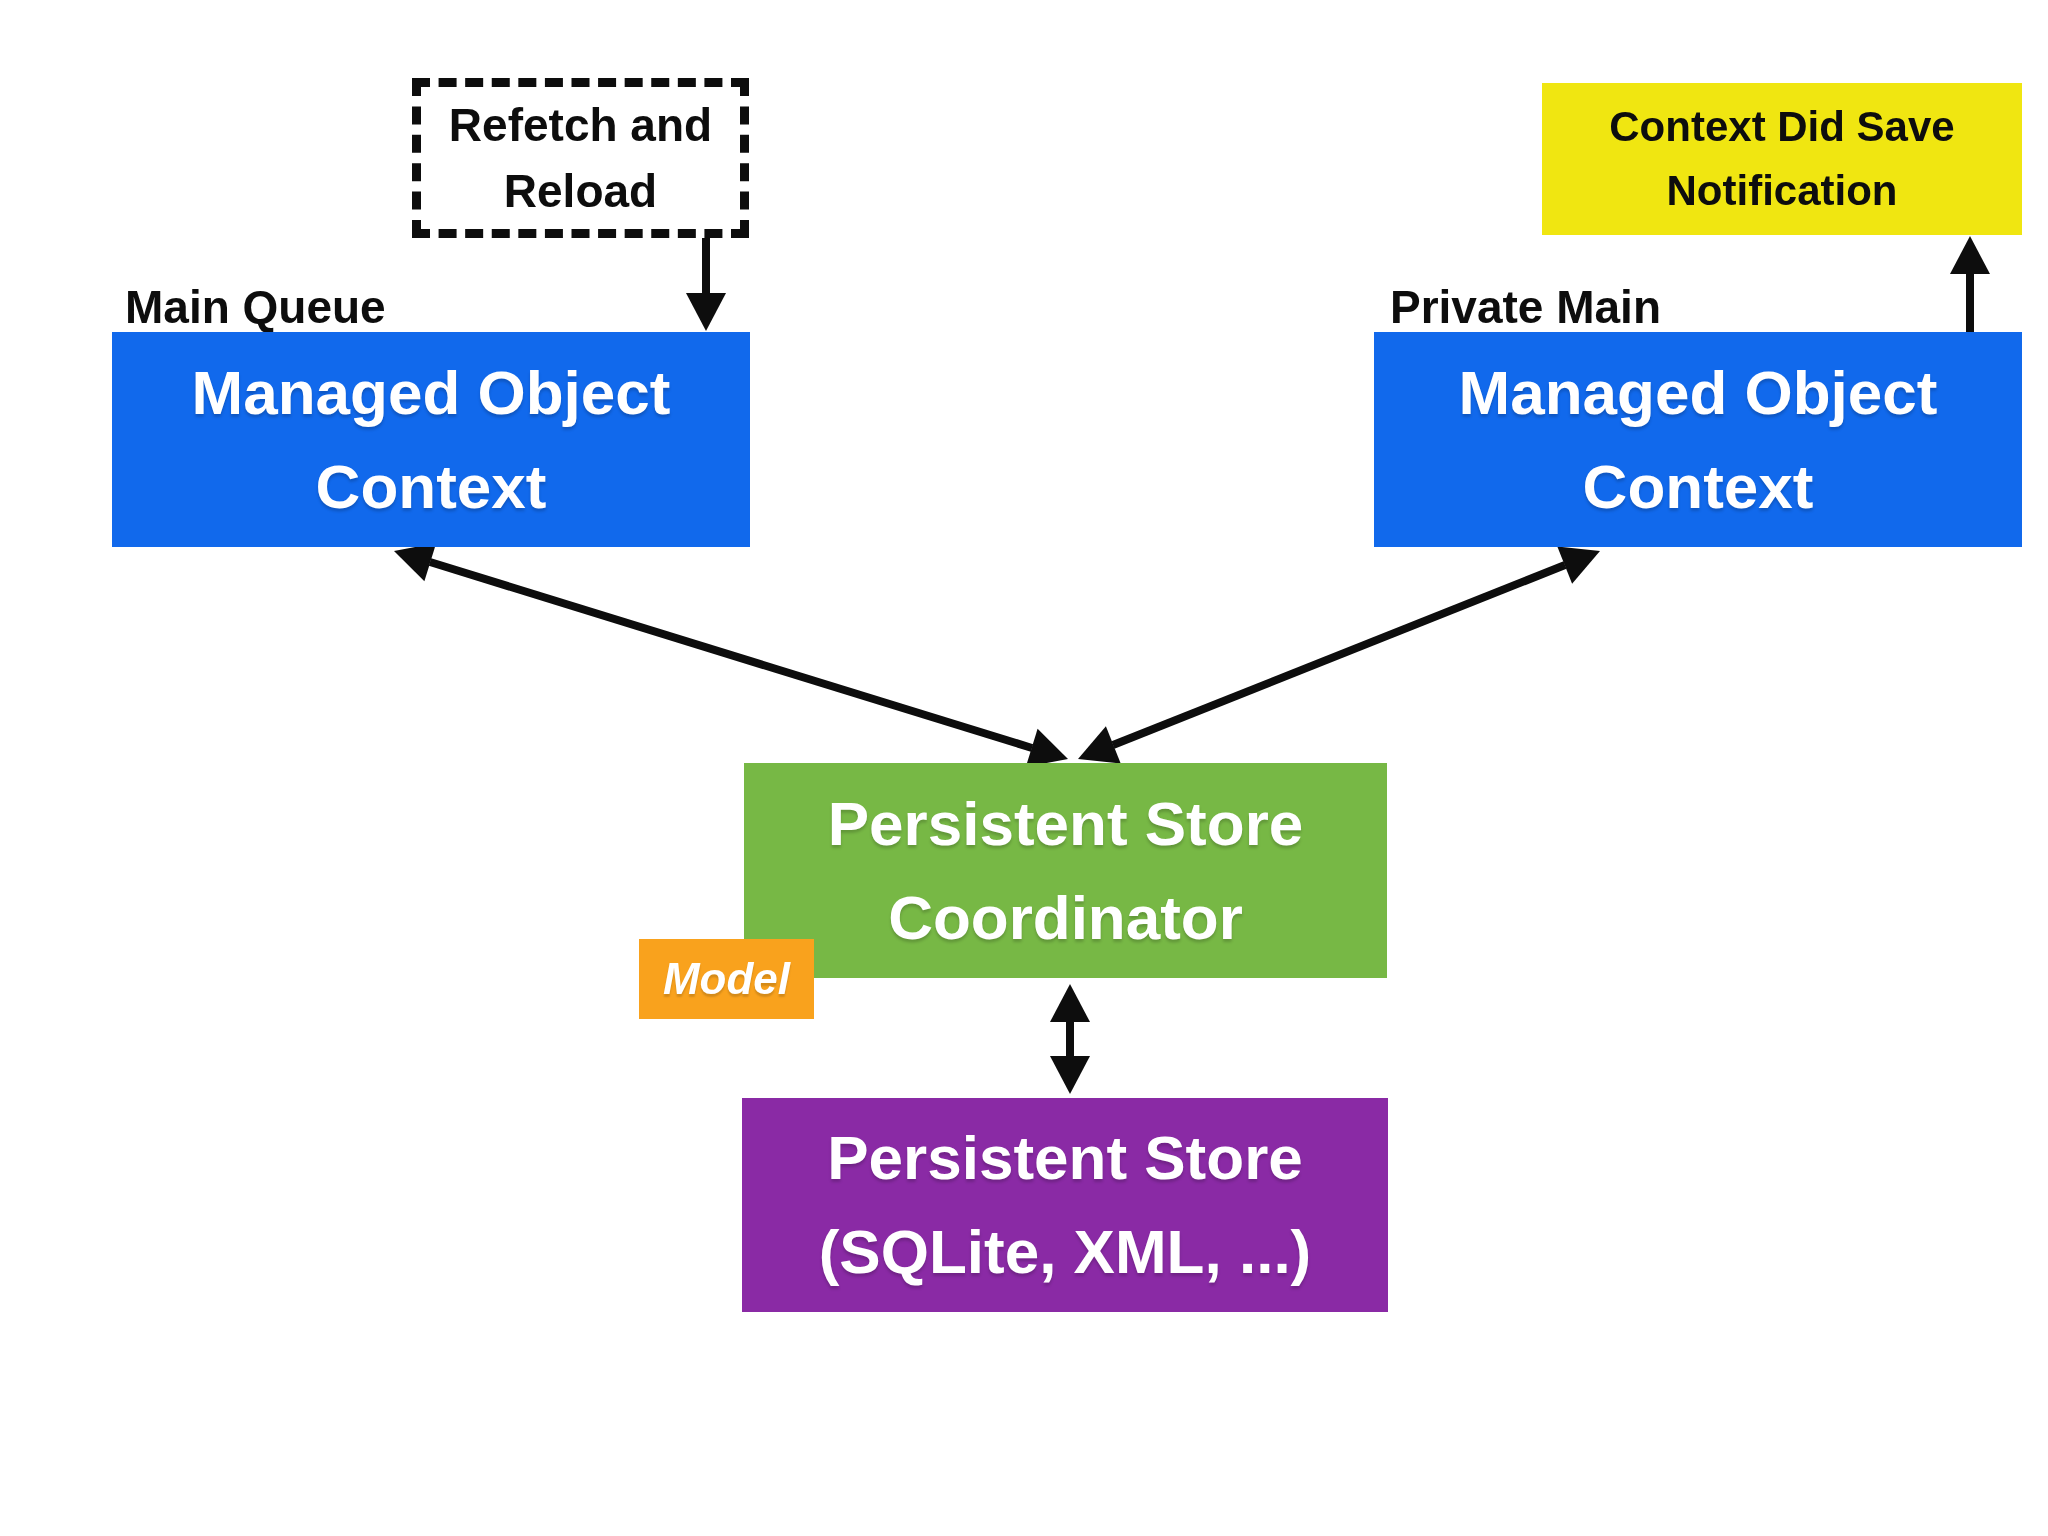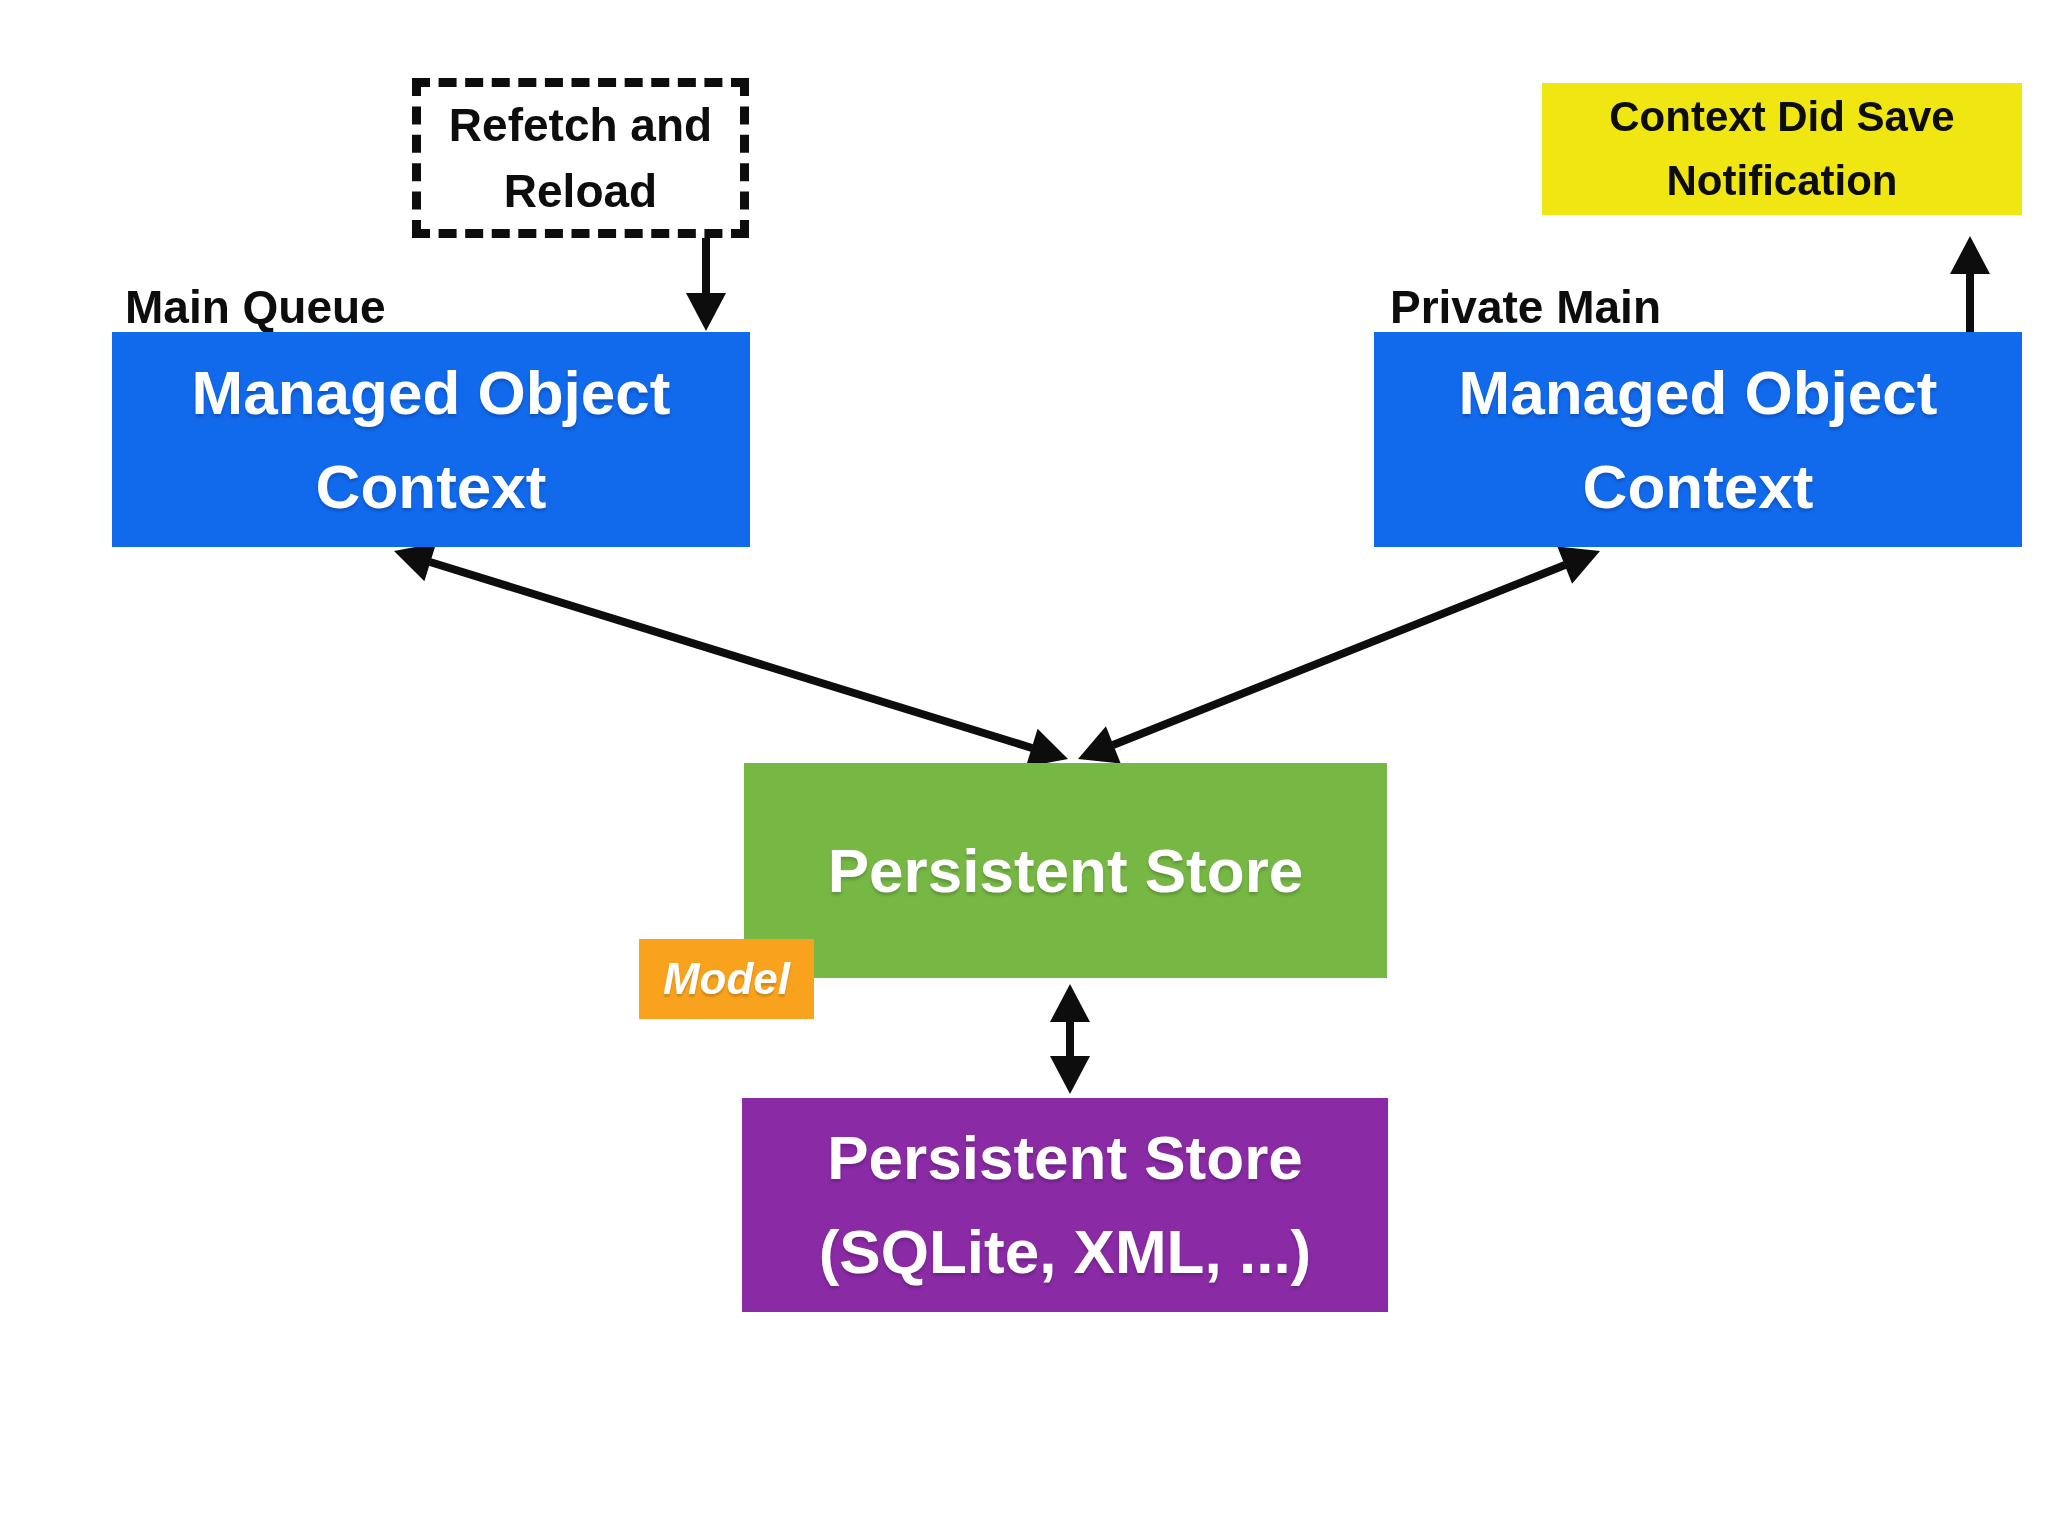--- a/index.html
+++ b/index.html
@@ -83,41 +83,42 @@
       <polygon class="arrow-shape" points="1008,1022 1048,1022 1028,984"></polygon>
       <polygon class="arrow-shape" points="1008,1056 1048,1056 1028,1094"></polygon>
     </g>
   </svg>
 
   <div class="box dashed-box" style="left:370px;top:78px;width:337px;height:160px;">
     <span class="ln">Refetch and</span>
     <span class="ln">Reload</span>
   </div>
 
-  <div class="box yellow-box" style="left:1500px;top:83px;width:480px;height:132px;">
+  <div class="box yellow-box" style="left:1500px;top:83px;width:480px;height:152px;">
     <span class="ln">Context Did Save</span>
     <span class="ln">Notification</span>
   </div>
 
   <div class="queue-label" style="left:83px;top:284px;">Main Queue</div>
 
   <div class="box big blue-box" style="left:70px;top:332px;width:638px;height:215px;">
     <span class="ln">Managed Object</span>
     <span class="ln">Context</span>
   </div>
 
   <div class="queue-label" style="left:1348px;top:284px;">Private Main</div>
 
   <div class="box big blue-box" style="left:1332px;top:332px;width:648px;height:215px;">
     <span class="ln">Managed Object</span>
     <span class="ln">Context</span>
   </div>
 
   <div class="box big green-box" style="left:702px;top:763px;width:643px;height:215px;">
     <span class="ln">Persistent Store</span>
+    <span class="ln">Coordinator</span>
   </div>
 
   <div class="box orange-box" style="left:597px;top:939px;width:175px;height:80px;">
     <span class="ln">Model</span>
   </div>
 
   <div class="box big purple-box" style="left:700px;top:1098px;width:646px;height:214px;">
     <span class="ln">Persistent Store</span>
     <span class="ln">(SQLite, XML, ...)</span>
   </div>

